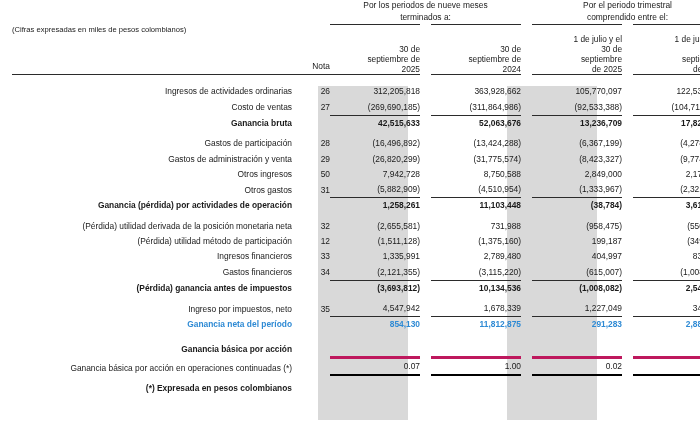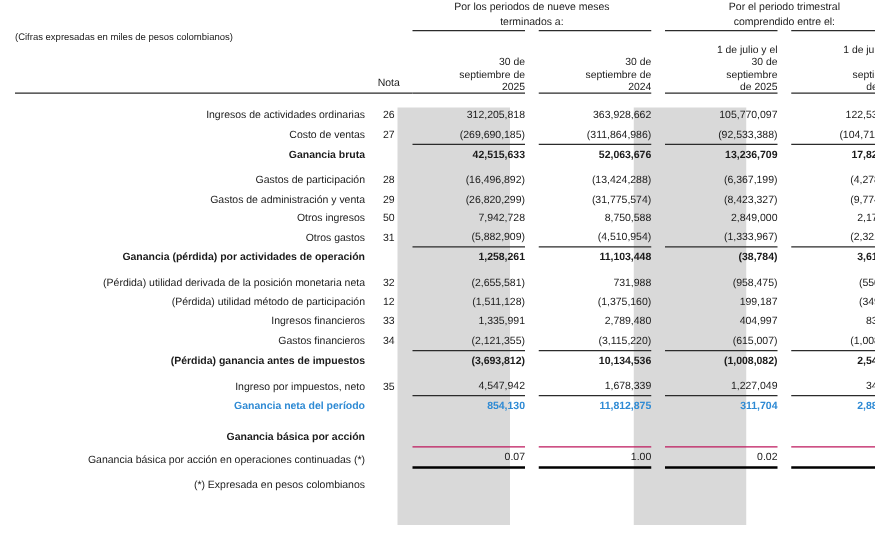--- a/index.html
+++ b/index.html
@@ -92,24 +92,24 @@
   td.lbl.sub {
     padding-left: 42px;
     font-weight: bold;
   }
   td.lbl.head2 {
     padding-left: 30px;
     font-weight: bold;
   }
   td.lbl.foot {
     padding-left: 22px;
-    font-weight: normal;
+    font-weight: bold;
   }
   td.nota {
-    text-align: center;
+    text-align: right;
     font-size: 8.4px;
     line-height: 15.3px;
   }
   td.val {
     text-align: right;
     font-size: 8.4px;
     line-height: 15.3px;
     padding-right: 4px;
     white-space: nowrap;
   }
@@ -117,21 +117,21 @@
 
   
   tr.ruled td.val { border-top: 1px solid #2b2b2b; }
 
   
   tr.netrow td { color: #2e8ad4; font-weight: bold; }
   tr.netrow td.val { border-top: 1px solid #2b2b2b; }
 
   
   tr.closed td.val {
-    border-top: 1px solid #be185d;
+    border-top: 3px solid #be185d;
     border-bottom: 2.5px solid #000000;
   }
 
   .spacer td { height: 9px; font-size: 0; line-height: 0; }
   .spacer-sm td { height: 5px; font-size: 0; line-height: 0; }
 
   
   td.lbl.wrap {
     white-space: normal;
     line-height: 11.5px;
@@ -395,21 +395,21 @@
       <td class="val">341,659</td>
     </tr>
 
     <tr class="netrow">
       <td class="lbl sub">Ganancia neta del período</td>
       <td class="nota"></td>
       <td class="val">854,130</td>
           <td></td>
       <td class="val">11,812,875</td>
           <td></td>
-      <td class="val">311,704</td>
+      <td class="val">291,283</td>
           <td></td>
       <td class="val">2,887,457</td>
     </tr>
 
     <tr class="spacer">
           <td colspan="10"></td>
         </tr>
 
     <tr>
       <td class="lbl head2">Ganancia básica por acción</td>

